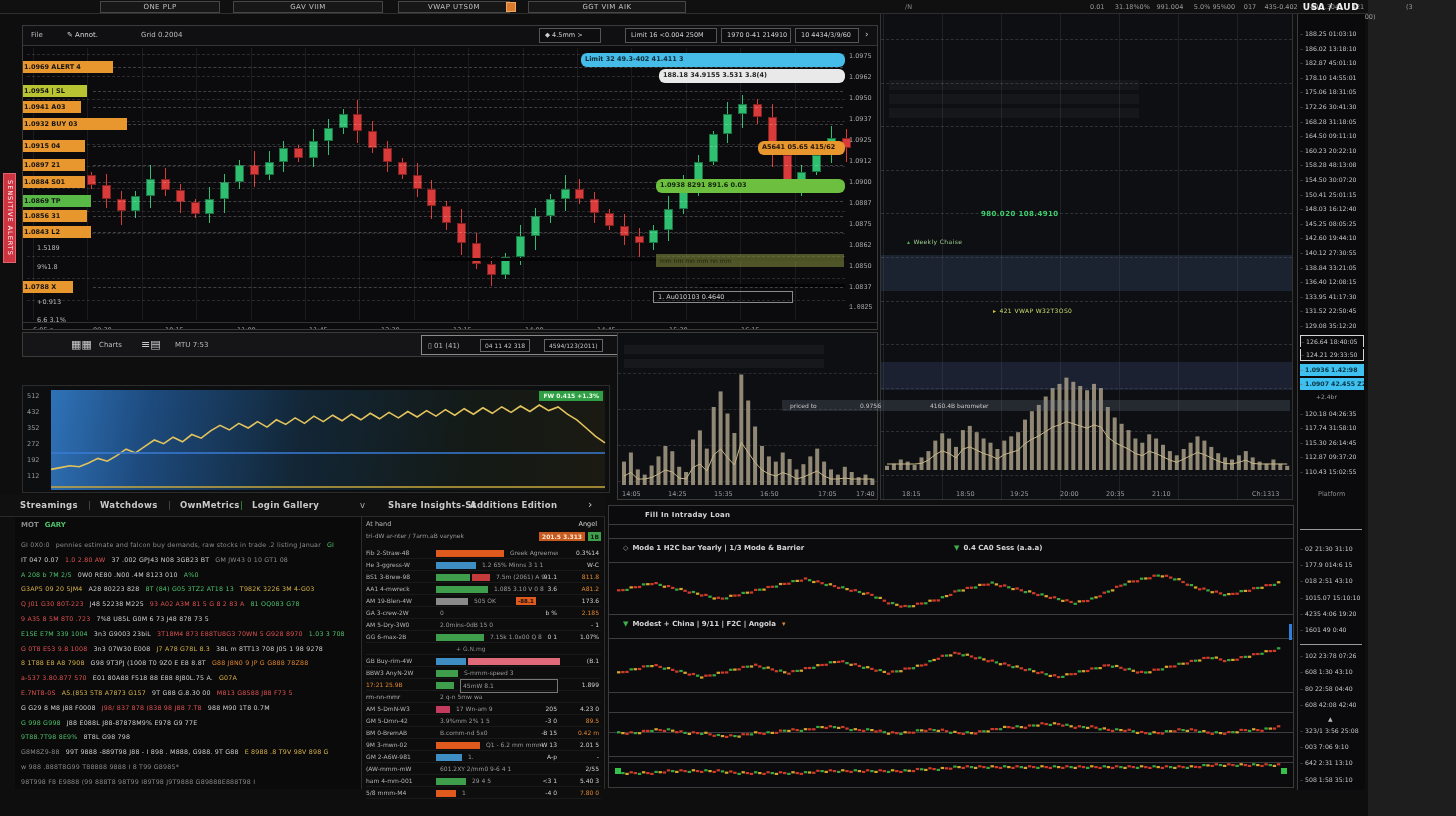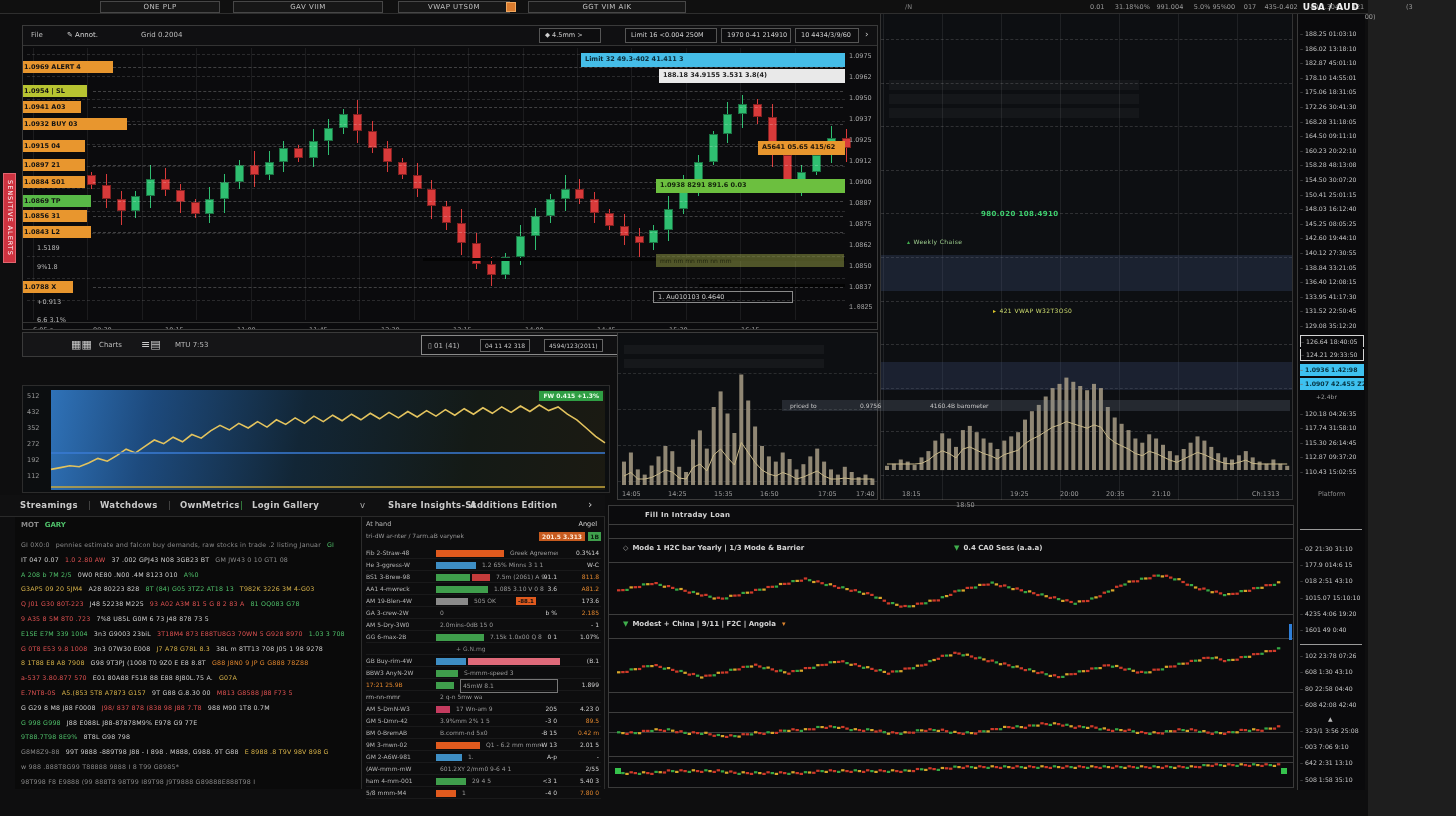--- a/index.html
+++ b/index.html
@@ -24,21 +24,21 @@
     color:#cfcfcf; font-size:6.5px; line-height:13px; padding:0 5px; white-space:nowrap; overflow:hidden; }
   .chev { color:#cfcfcf; font-size:9px; }
   .gridv { position:absolute; top:22px; width:1px; background:rgba(255,255,255,.07); }
   .gridh { position:absolute; left:4px; border-top:1px dashed rgba(255,255,255,.13); height:0; }
   .candle { position:absolute; }
   .wick { position:absolute; width:1px; left:4px; }
   .body { position:absolute; width:9px; left:0; }
   .ltag { position:absolute; left:-2px; height:12px; font-size:6.5px; line-height:12px; color:#141414;
     padding:0 3px; white-space:nowrap; overflow:hidden; font-weight:bold; }
   .rtag { position:absolute; height:14px; font-size:6.5px; line-height:13px; color:#10222a; padding:0 4px;
-    white-space:nowrap; overflow:hidden; font-weight:bold; }
+    white-space:nowrap; overflow:hidden; font-weight:bold;border-radius:6px; }
   .sidenote { position:absolute; color:#b9b9b9; font-size:6.5px; }
   .axlabel { position:absolute; color:#a8a8a8; font-size:6.5px; white-space:nowrap; }
   #ribbon { left:3px; top:173px; width:13px; height:90px; background:#ce3340; border:1px solid #e06570;
     color:#fff; font-size:6.5px; writing-mode:vertical-rl; text-align:center; letter-spacing:1px; line-height:11px; }
   
   #mc-toolbar { left:22px; top:332px; width:856px; height:25px; background:#151517; border:1px solid #3a3a3a; }
   .tb-ico { position:absolute; top:4px; color:#c9c9c9; font-size:11px; line-height:16px; }
   .tb-txt { position:absolute; top:8px; color:#bdbdbd; font-size:7px; }
   .tb-box-btn { position:absolute; top:3px; height:13px; background:#0a0a0c; border:1px solid #666;
     color:#c5c5c5; font-size:6px; line-height:11px; padding:0 4px; white-space:nowrap; }
@@ -1504,20 +1504,20 @@
     </div>
   <div id="pair-label" style="left:1297px; width:68px; text-align:center;">USA / AUD</div>
 
 <div class="vol-ax" style="left: 622px;">14:05</div>
     <div class="vol-ax" style="left: 668px;">14:25</div>
     <div class="vol-ax" style="left: 714px;">15:35</div>
     <div class="vol-ax" style="left: 760px;">16:50</div>
     <div class="vol-ax" style="left: 818px;">17:05</div>
     <div class="vol-ax" style="left: 856px;">17:40</div>
     <div class="vol-ax" style="left: 902px;">18:15</div>
-    <div class="vol-ax" style="left: 956px; margin-top: 11px;">18:50</div>
+    <div class="vol-ax" style="left: 956px;">18:50</div>
     <div class="vol-ax" style="left: 1010px;">19:25</div>
     <div class="vol-ax" style="left: 1060px;">20:00</div>
     <div class="vol-ax" style="left: 1106px;">20:35</div>
     <div class="vol-ax" style="left: 1152px;">21:10</div>
     <div class="vol-ax" style="left: 1252px;">Ch:1313</div>
     <div class="vol-ax" style="left: 1318px; color: rgb(138, 138, 138);">Platform</div>
   </div>
 
 </body></html>

